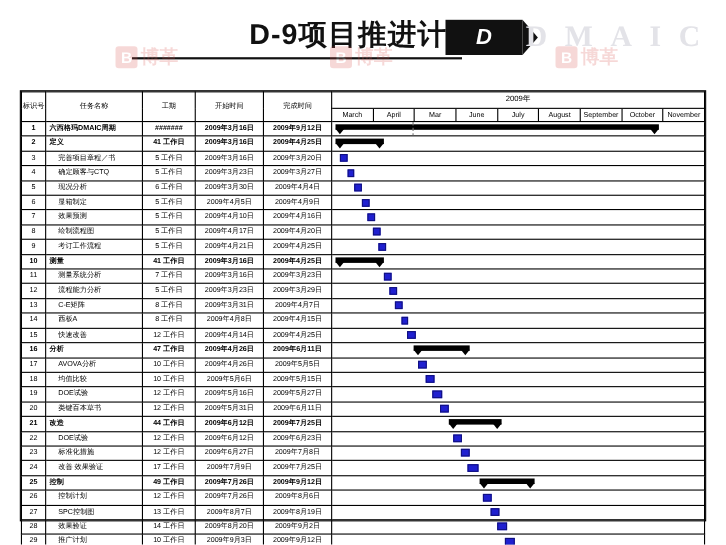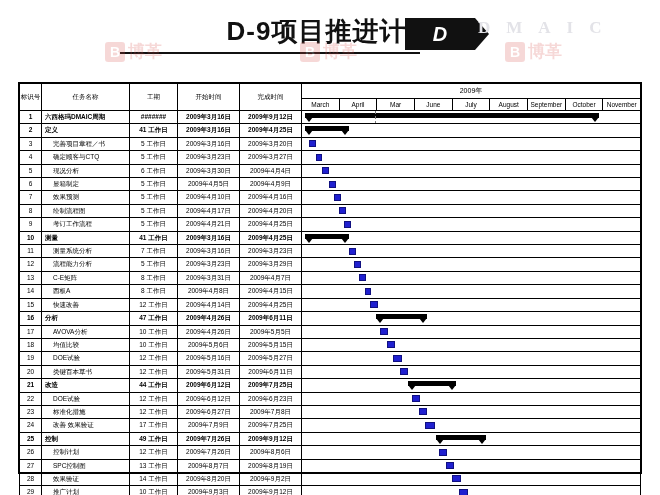--- a/index.html
+++ b/index.html
@@ -24,21 +24,21 @@
   }
   .dmaic-badge span{
     color:#ffffff;font-weight:bold;font-size:20px;font-style:italic;
   }
   .dmaic-badge:after{
     content:"";position:absolute;right:-14px;top:0;border-top:16px solid transparent;
     border-bottom:16px solid transparent;border-left:14px solid #111;
   }
   .dmaic-ghost{
     position:absolute;left:478px;top:18px;width:175px;height:34px;
-    color:#e3e3e8;font-size:17px;font-weight:bold;letter-spacing:16px;
+    color:#e3e3e8;font-size:27px;font-weight:bold;letter-spacing:16px;
     font-family:"Liberation Serif",serif;
   }
 
   
   .wm{position:absolute;opacity:.22;pointer-events:none;user-select:none;
       display:flex;align-items:center;gap:3px;}
   .wm .bx{background:#d9534f;color:#fff;font-weight:bold;border-radius:3px;
       display:flex;align-items:center;justify-content:center;}
   .wm .tx{color:#d9534f;font-weight:bold;}
   .wm.s1 .bx{width:20px;height:20px;font-size:14px;}

